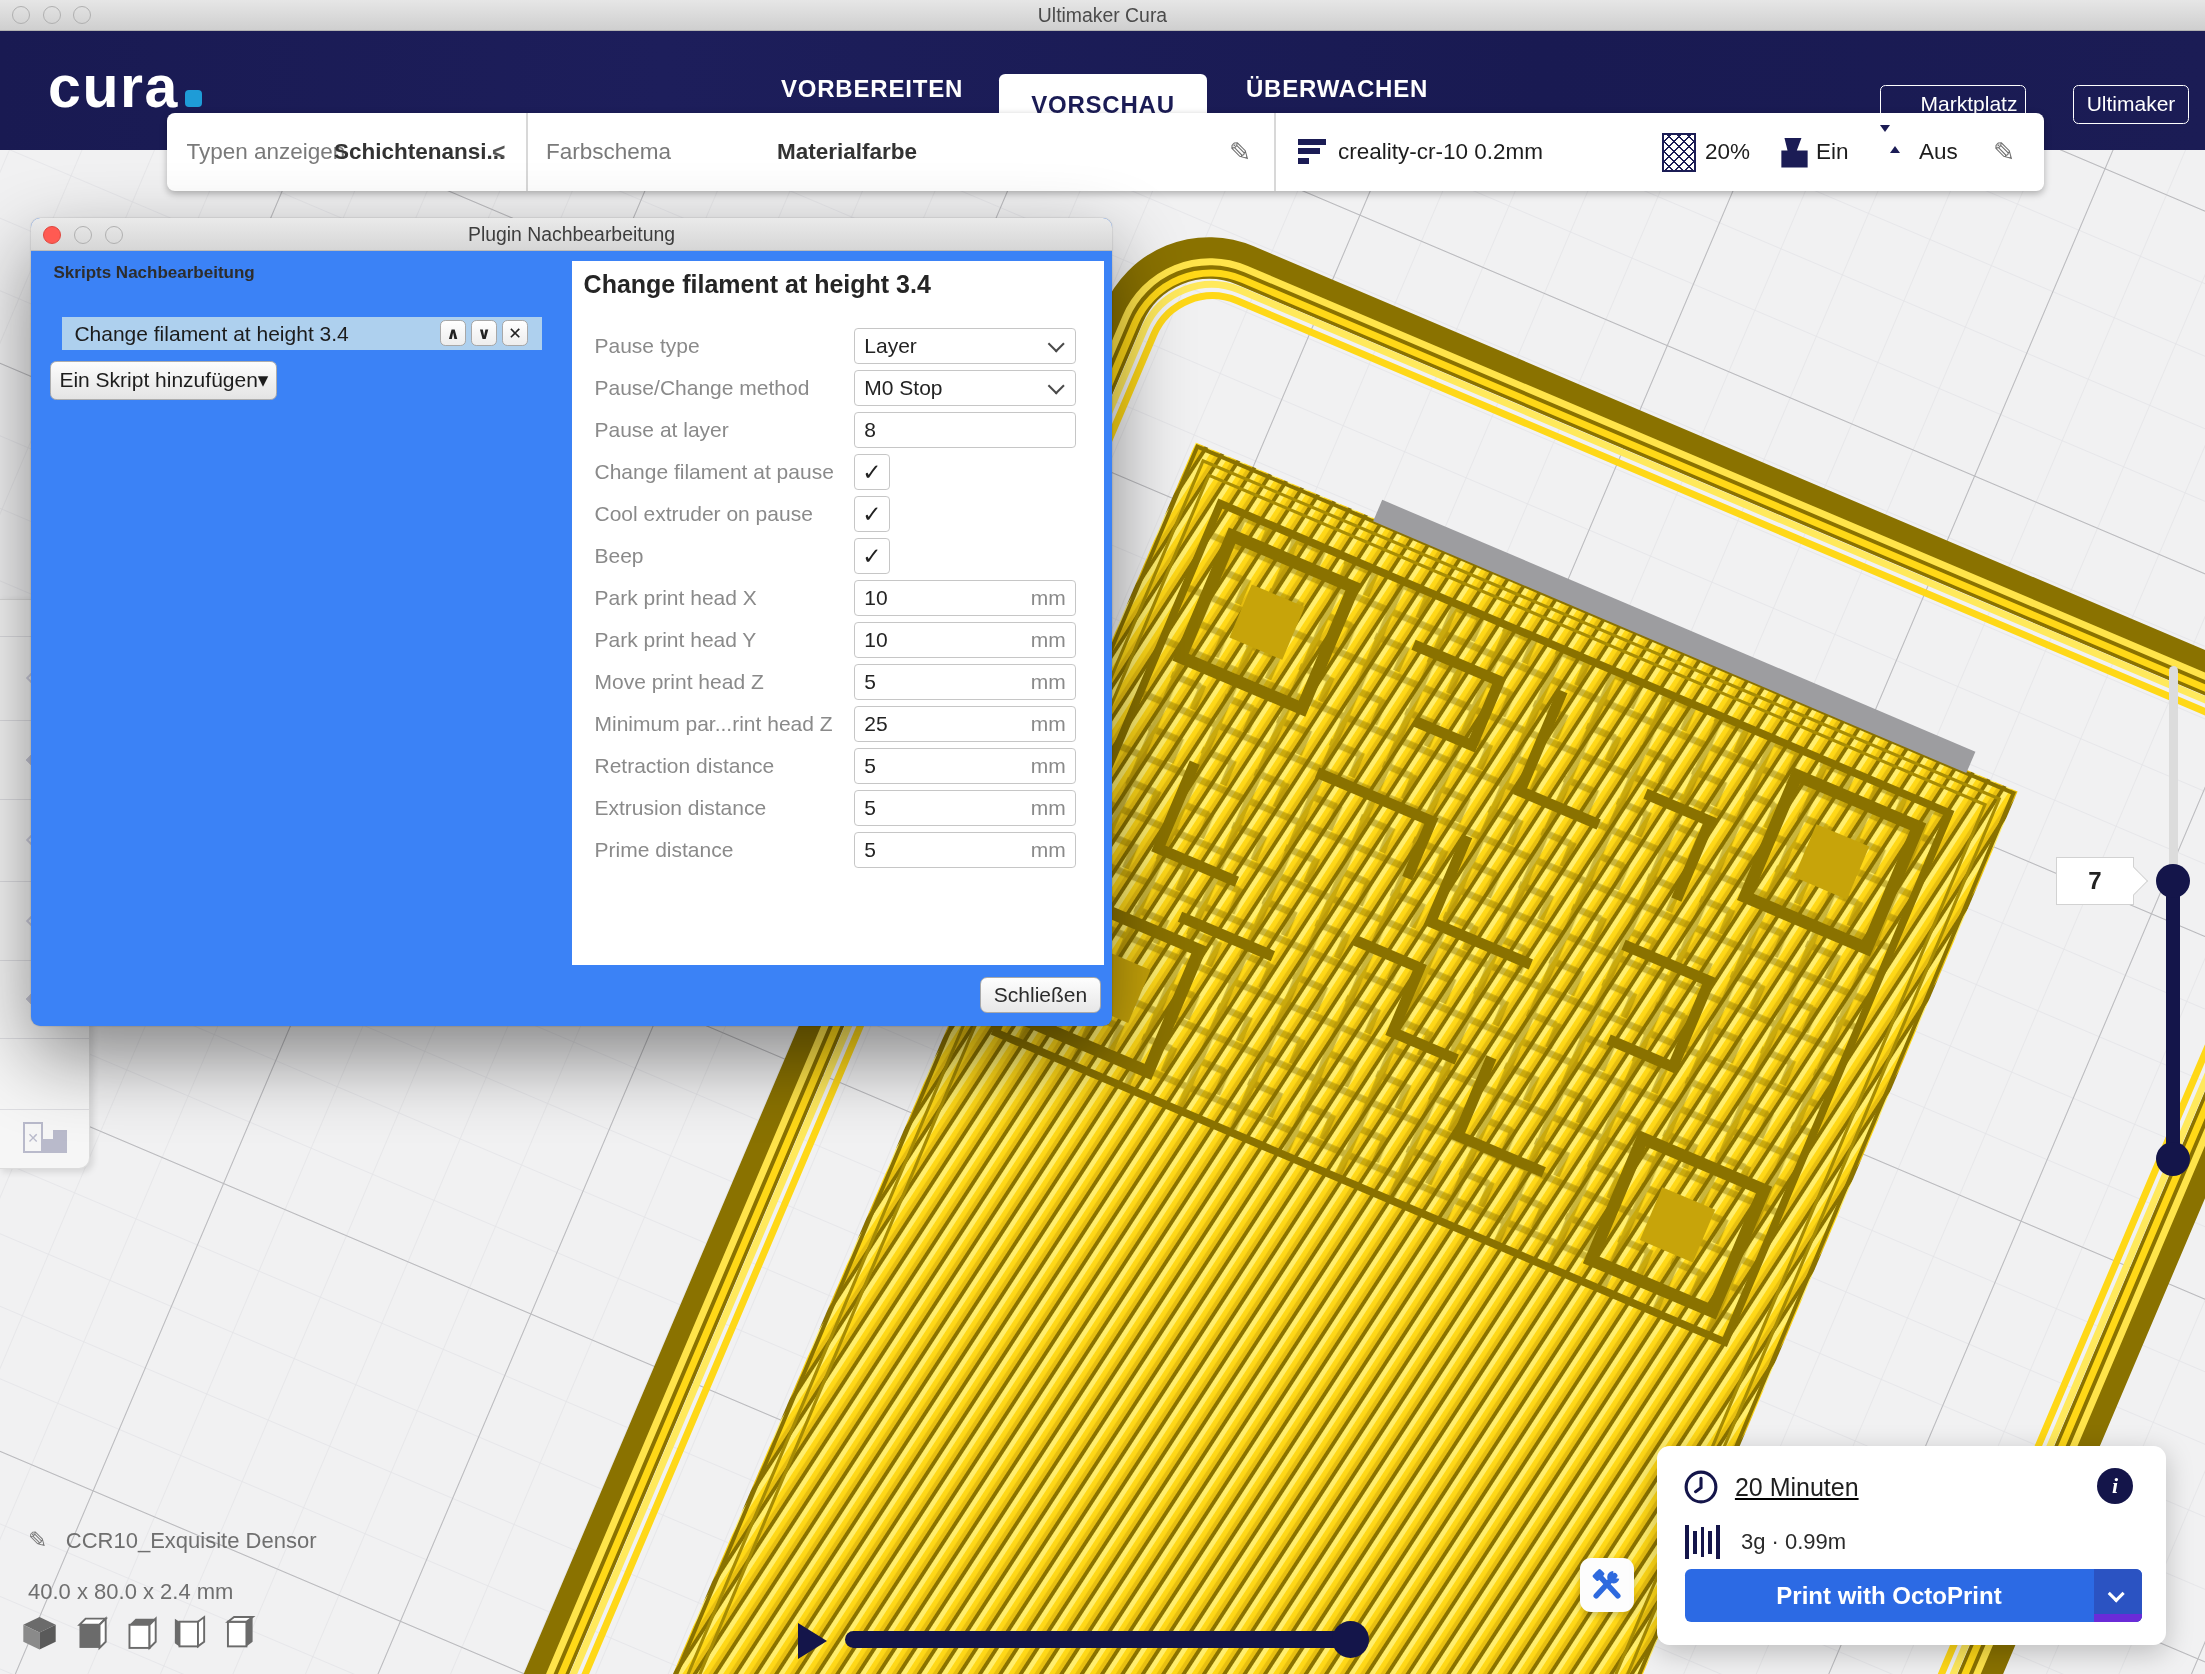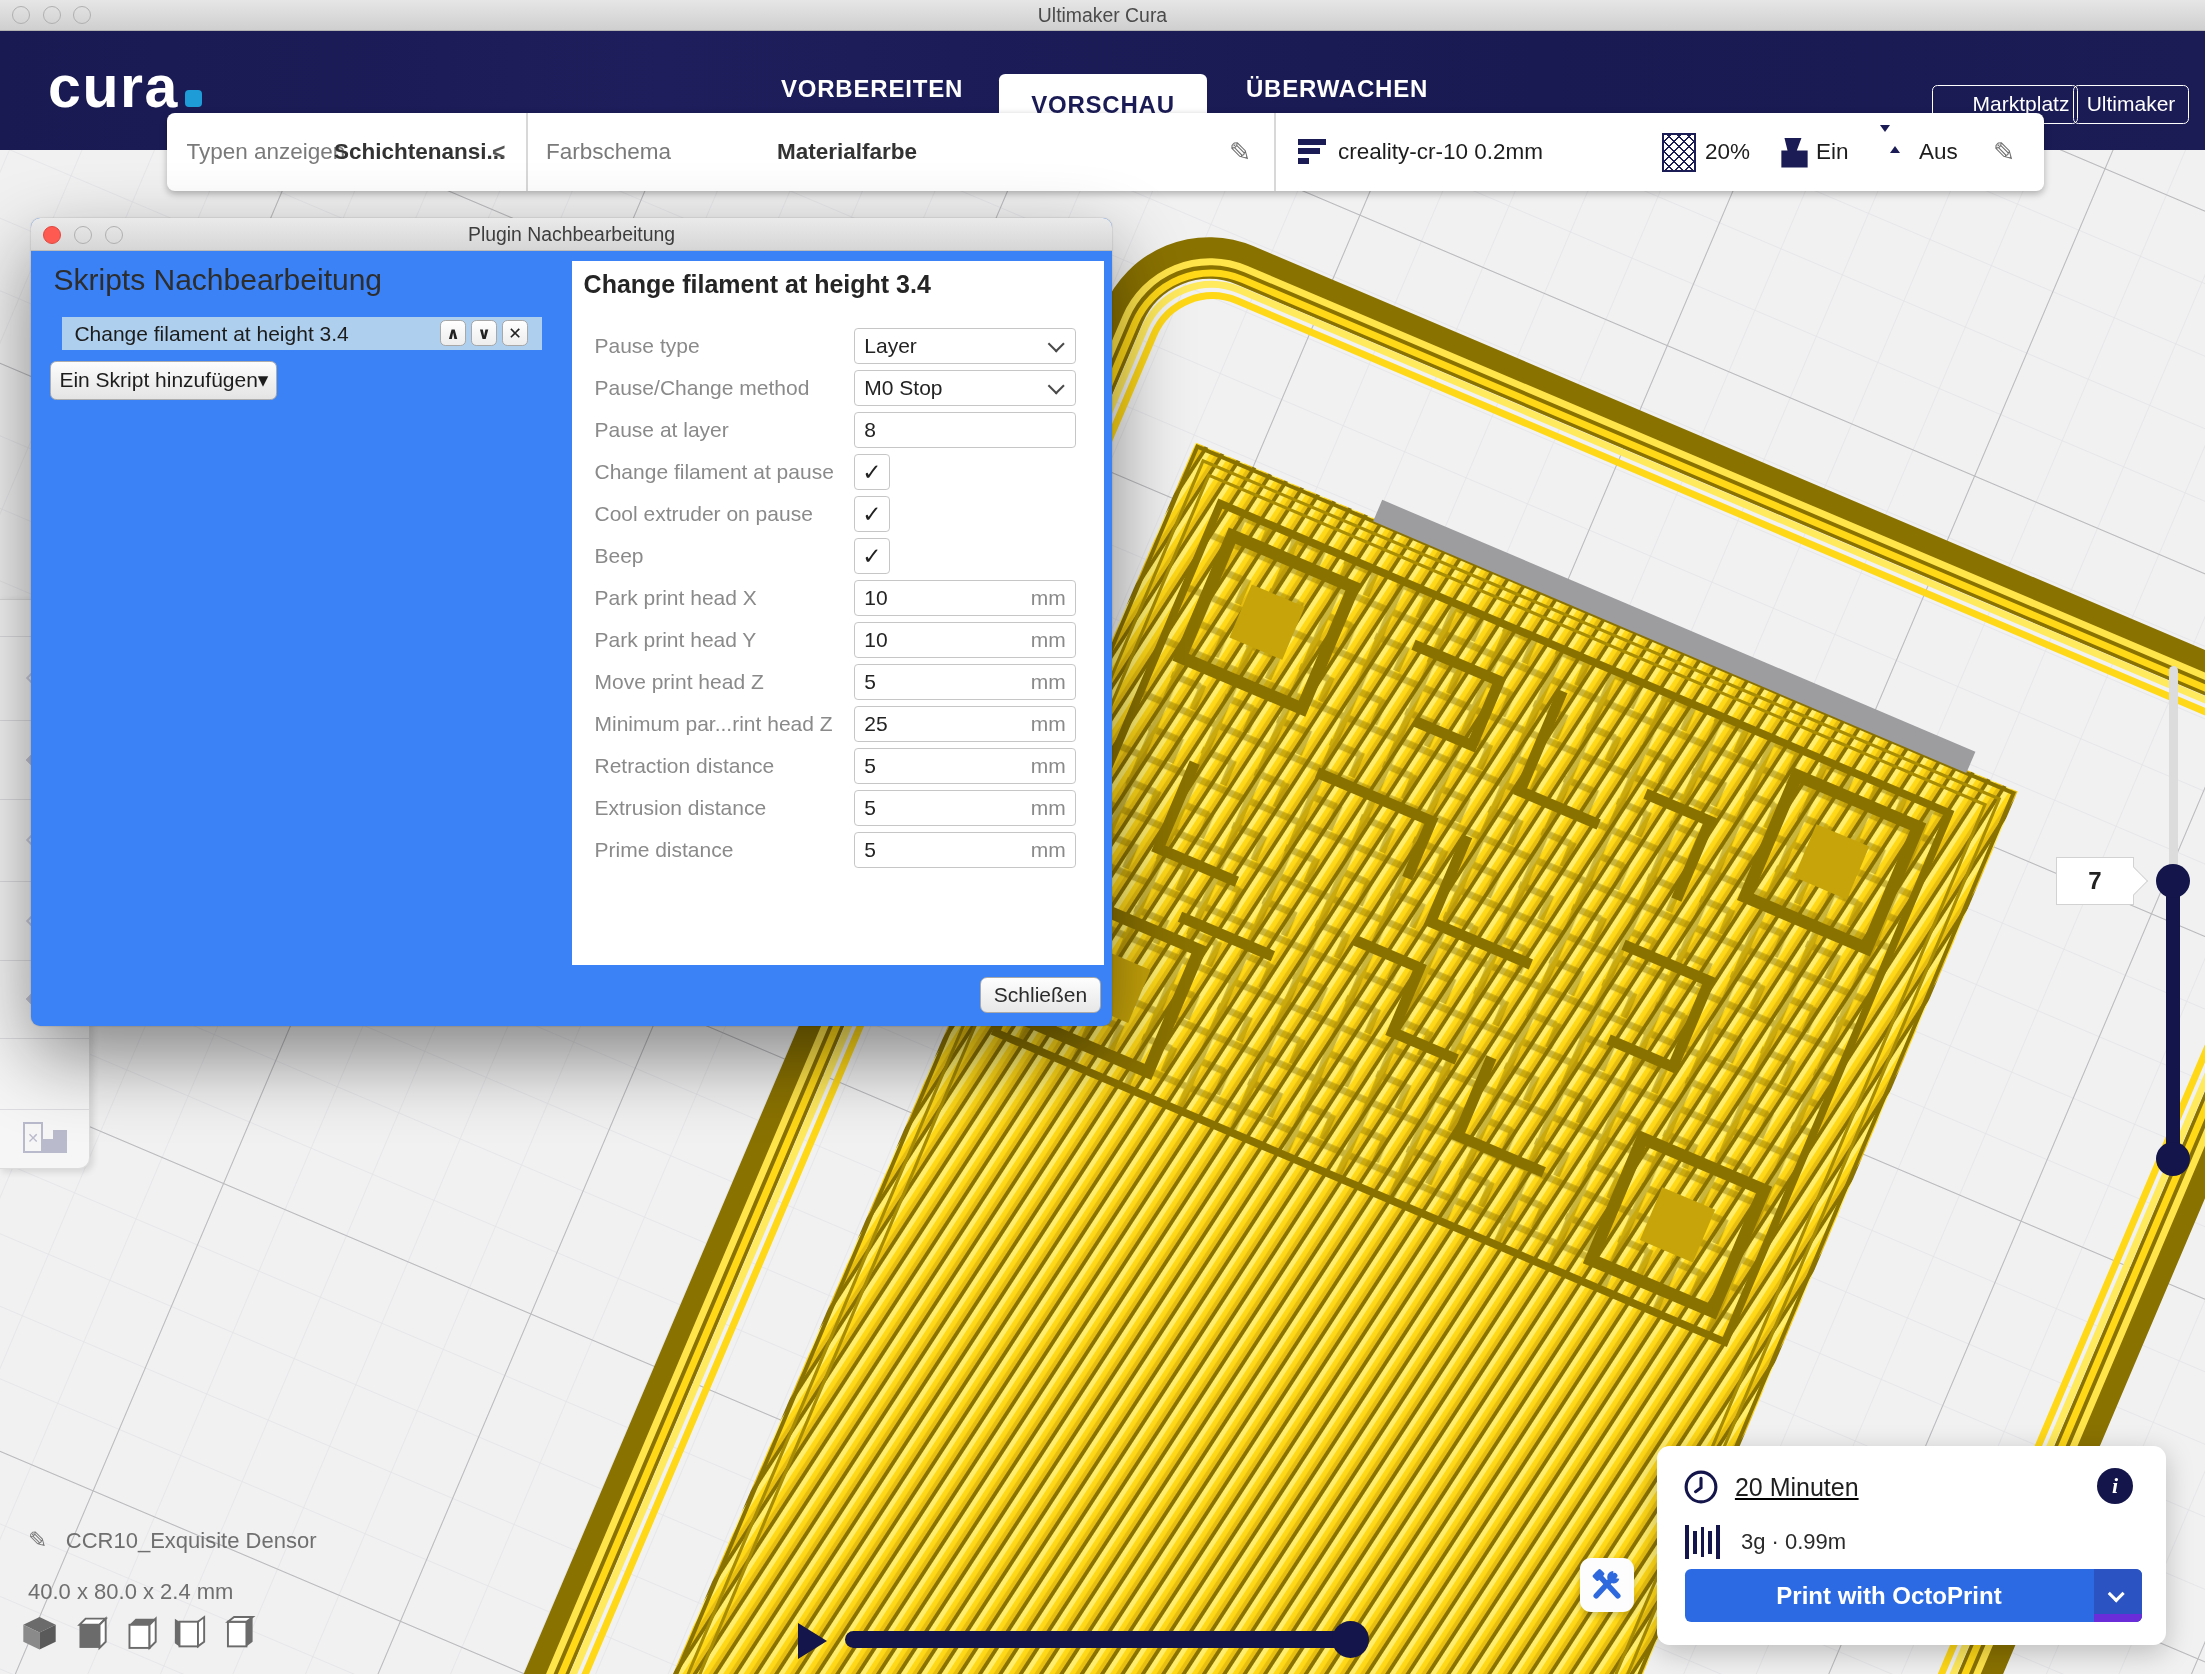--- a/index.html
+++ b/index.html
@@ -17,21 +17,21 @@
 
   
   #navbar { left:0; top:31px; width:2205px; height:119px; background:linear-gradient(90deg,#191a52,#1d1e5b 30%,#191a52 70%,#1b1c55); z-index:20; }
   #logo { left:48px; top:22px; font-size:59px; font-weight:700; color:#fff; letter-spacing:1.6px; }
   #logo .dot { display:inline-block; width:17px; height:17px; background:#1e9cd7; border-radius:3.9px; margin-left:6.2px; }
   .navtab { top:0px; height:113px; line-height:116px; color:#fff; font-size:24px; font-weight:700; letter-spacing:0.8px; text-align:center; }
   #tab-prepare { left:779px; width:186px; }
   #tab-monitor { left:1240px; width:194px; }
   #tab-preview { left:999px; top:43px; width:208px; height:62px; line-height:62px; background:#fff; color:#1b1c55; border-radius:6.2px; font-size:24px; font-weight:700; text-align:center; letter-spacing:0.8px; }
   .navbtn { top:54px; height:39px; line-height:36px; border:1.9px solid #fff; border-radius:5.4px; color:#fff; font-size:21px; text-align:center; }
-  #btn-marketplace { left:1932px; width:146px;padding-left:32px; }
+  #btn-marketplace { left:1880px; width:146px;padding-left:32px; }
   #btn-signin { left:2073px; width:116px; }
 
   
   #topbar { left:167px; top:113px; width:1877px; height:78px; background:#fff; border-radius:7.8px; box-shadow:0 2.3px 7.8px rgba(0,0,0,.28); z-index:21; }
   #topbar .lab { position:absolute; top:0; height:78px; line-height:78px; font-size:22.5px; color:#7a7a7a; }
   #topbar .val { position:absolute; top:0; height:78px; line-height:78px; font-size:22.5px; font-weight:700; color:#333; }
   #topbar .vdiv { position:absolute; top:0; width:1.6px; height:78px; background:#d8d8d8; }
   .pencil { color:#6f6f6f; font-size:26.4px; }
   #topbar .pencil { position:absolute; top:0; height:78px; line-height:78px; }
   .chev-left { position:absolute; top:0; height:78px; line-height:78px; font-size:23px; color:#555; font-weight:700; }
@@ -49,21 +49,21 @@
   #adhesion-icon .ar.up { border-bottom:7.8px solid #1b1c55; }
   #adhesion-icon .ln { height:2.3px; background:#1b1c55; border-radius:50%/100%; margin:3.1px 0; }
 
   
   #dialog { left:31px; top:218px; width:1081px; height:808px; background:#3b82f6; border-radius:9.3px; box-shadow:0 31px 78px rgba(0,0,0,.45), 0 0 1.6px rgba(0,0,0,.3); z-index:40; }
   #dtitlebar { left:0; top:0; width:1081px; height:33px; background:linear-gradient(#eaeaea,#d6d6d6); border-bottom:0.8px solid #bcbcbc; border-radius:9.3px 9.3px 0 0; }
   #dtitlebar .dtitle { width:100%; text-align:center; line-height:33px; font-size:19.4px; color:#3d3d3d; }
   #dtitlebar .tlight { top:7.8px; }
   #dtitlebar .tlight.l1 { left:11.6px; background:#ff5a52; border-color:#de4840; }
   #dtitlebar .tlight.l2 { left:43px; } #dtitlebar .tlight.l3 { left:74px; }
-  #scripts-heading { left:22.5px; top:45px; font-size:30px; font-weight:400; color:#2d2d2d; }
+  #scripts-heading { left:22.5px; top:45px; font-size:17px; font-weight:700; color:#2d2d2d; }
   #script-item { left:31px; top:99px; width:480px; height:33px; background:#aed0ee; }
   #script-item .sname { position:absolute; left:12.4px; top:0; line-height:33px; font-size:21px; color:#1c1c1c; }
   .mini-btn { position:absolute; top:3.1px; width:26.4px; height:26.4px; background:linear-gradient(#fff,#ededed); border:1.2px solid #a8a8a8; border-radius:5.4px; text-align:center; line-height:24px; font-size:16.3px; color:#222; font-weight:700; }
   #btn-up { left:378px; } #btn-down { left:409px; } #btn-remove { left:440px; }
   #add-script { left:19.4px; top:143px; width:227px; height:39px; background:linear-gradient(#fdfdfd,#e4e4e4); border:1.2px solid #adadad; border-radius:6.2px; line-height:36px; font-size:21px; color:#1d1d1d; text-align:center; }
   #form-panel { left:541px; top:43px; width:532px; height:704px; background:#fff; }
   #settings-heading { left:11.6px; top:9.3px; font-size:25px; font-weight:700; color:#252525; }
   #rows { left:0; top:64px; width:532px; }
   .frow { position:relative; height:42px; }
   .flabel { position:absolute; left:22.5px; top:0; line-height:42px; font-size:21px; color:#8a8a8a; }

